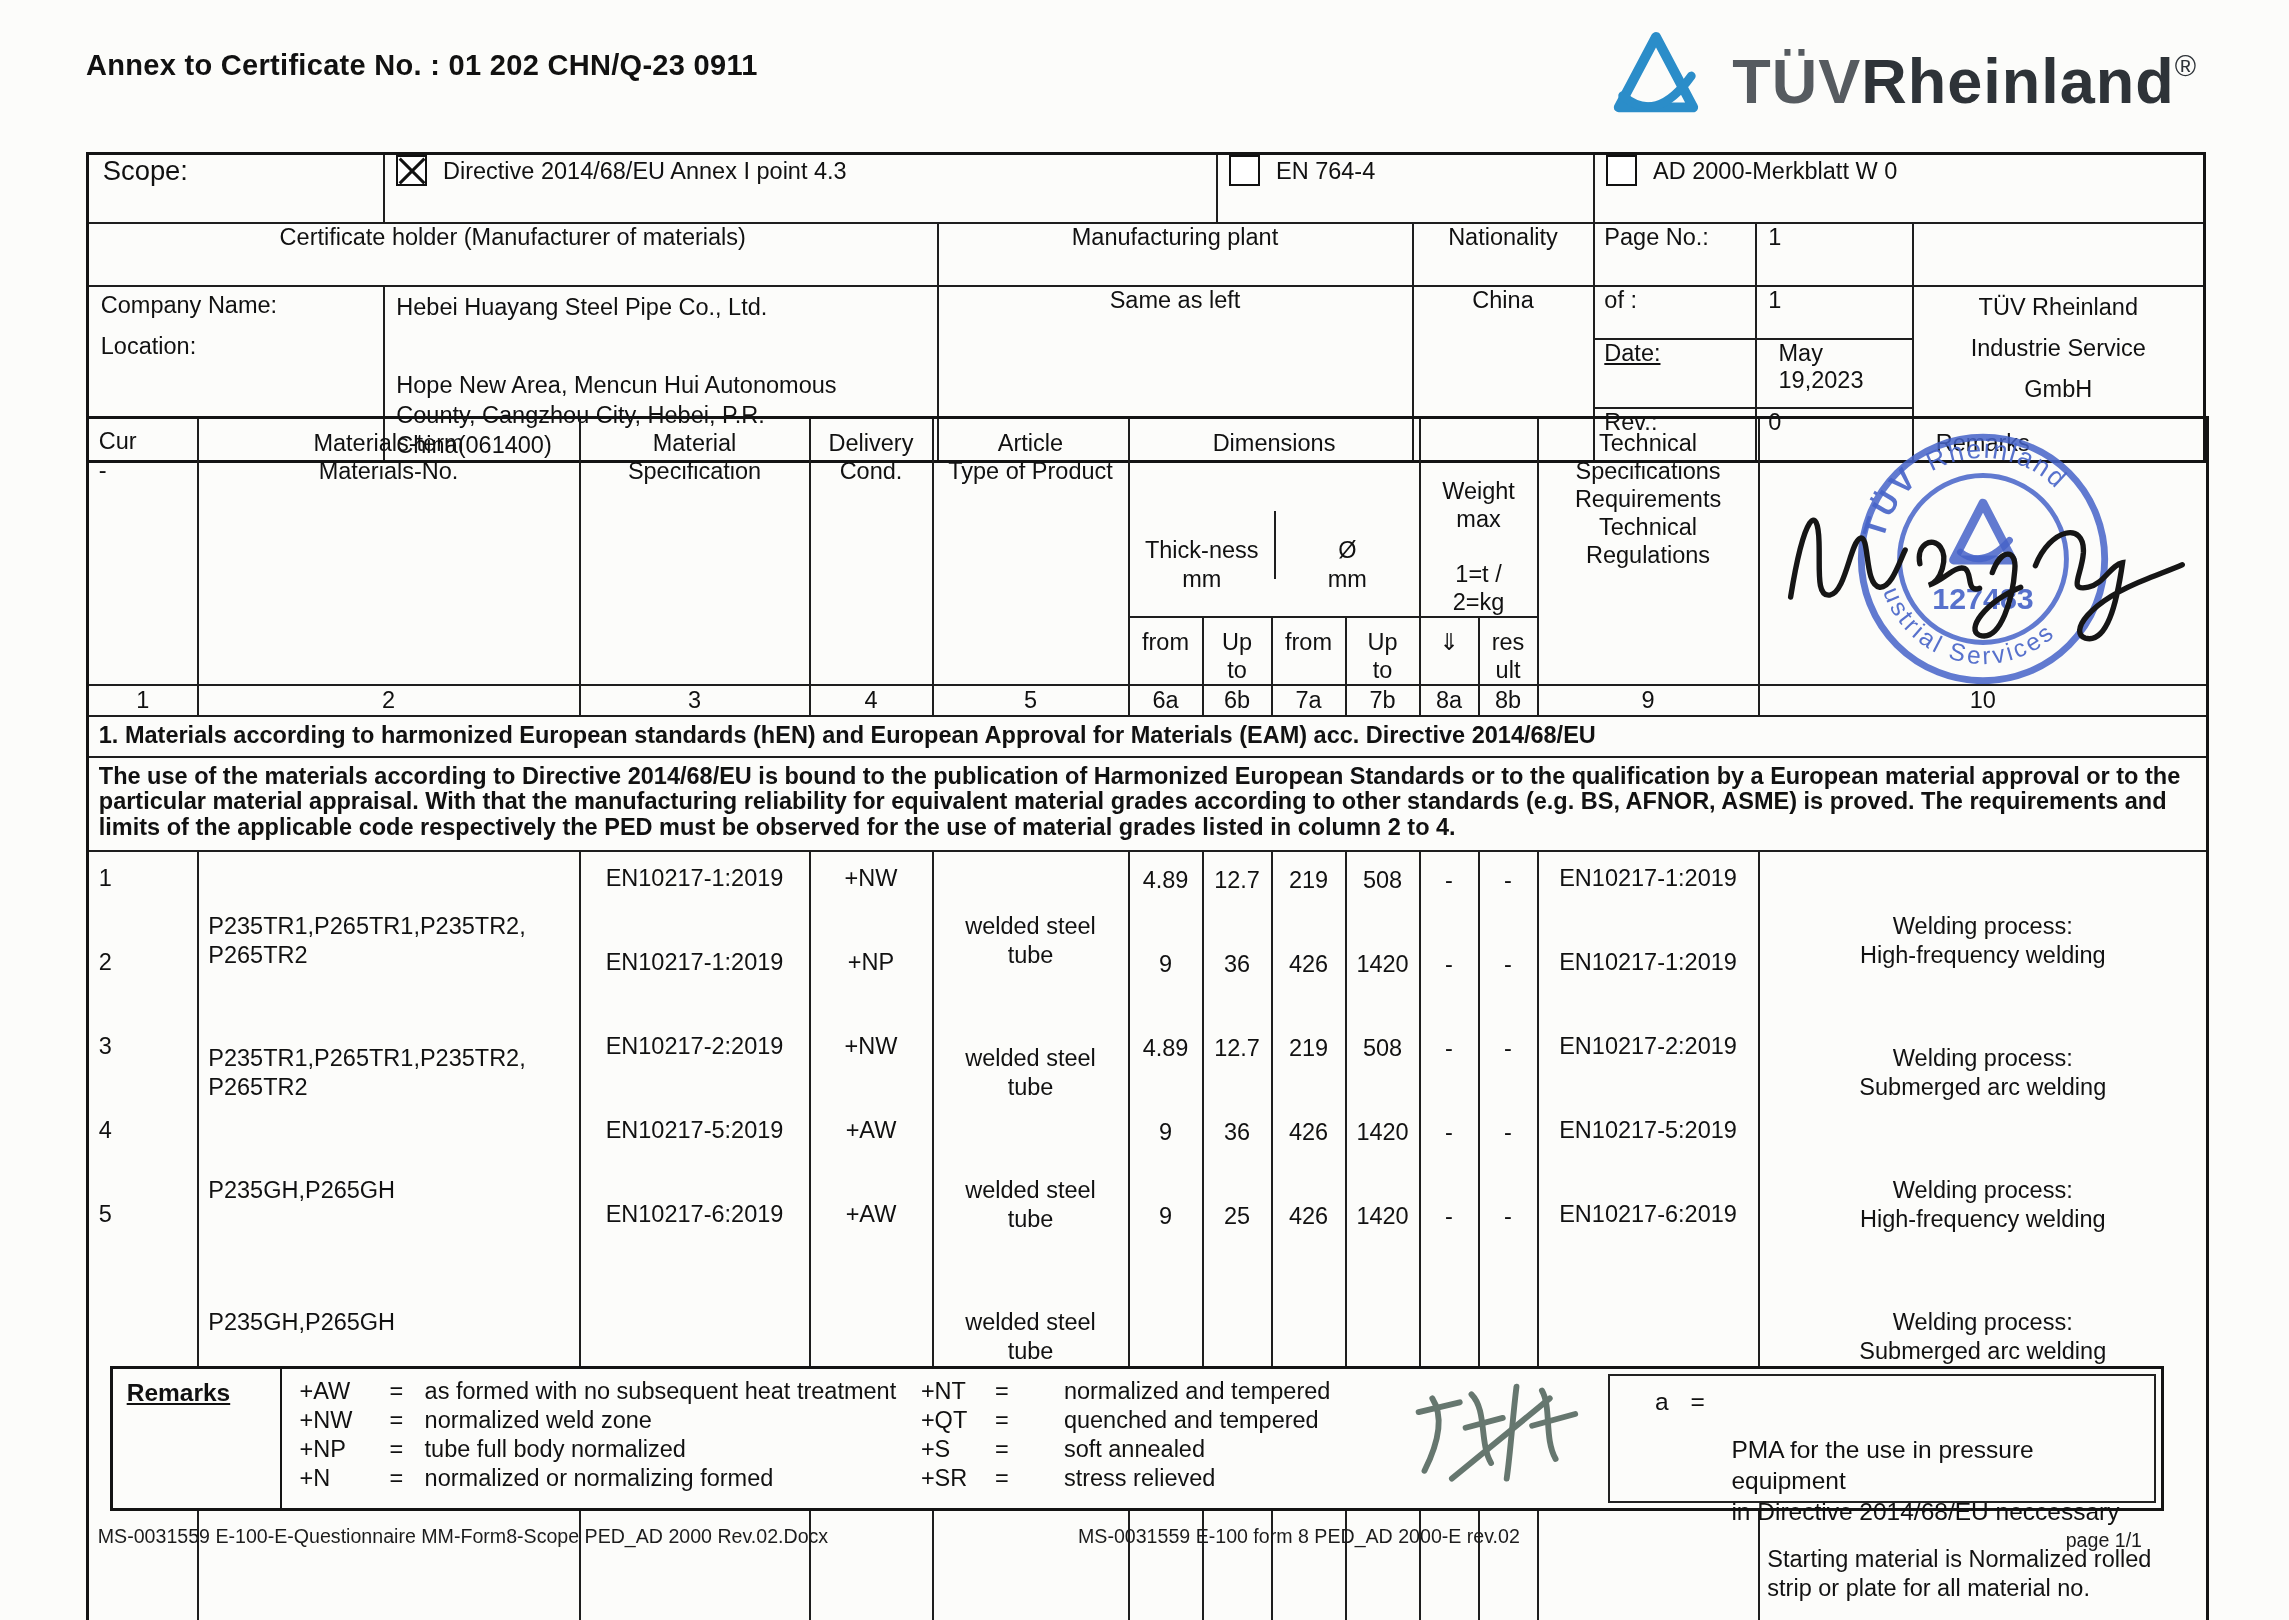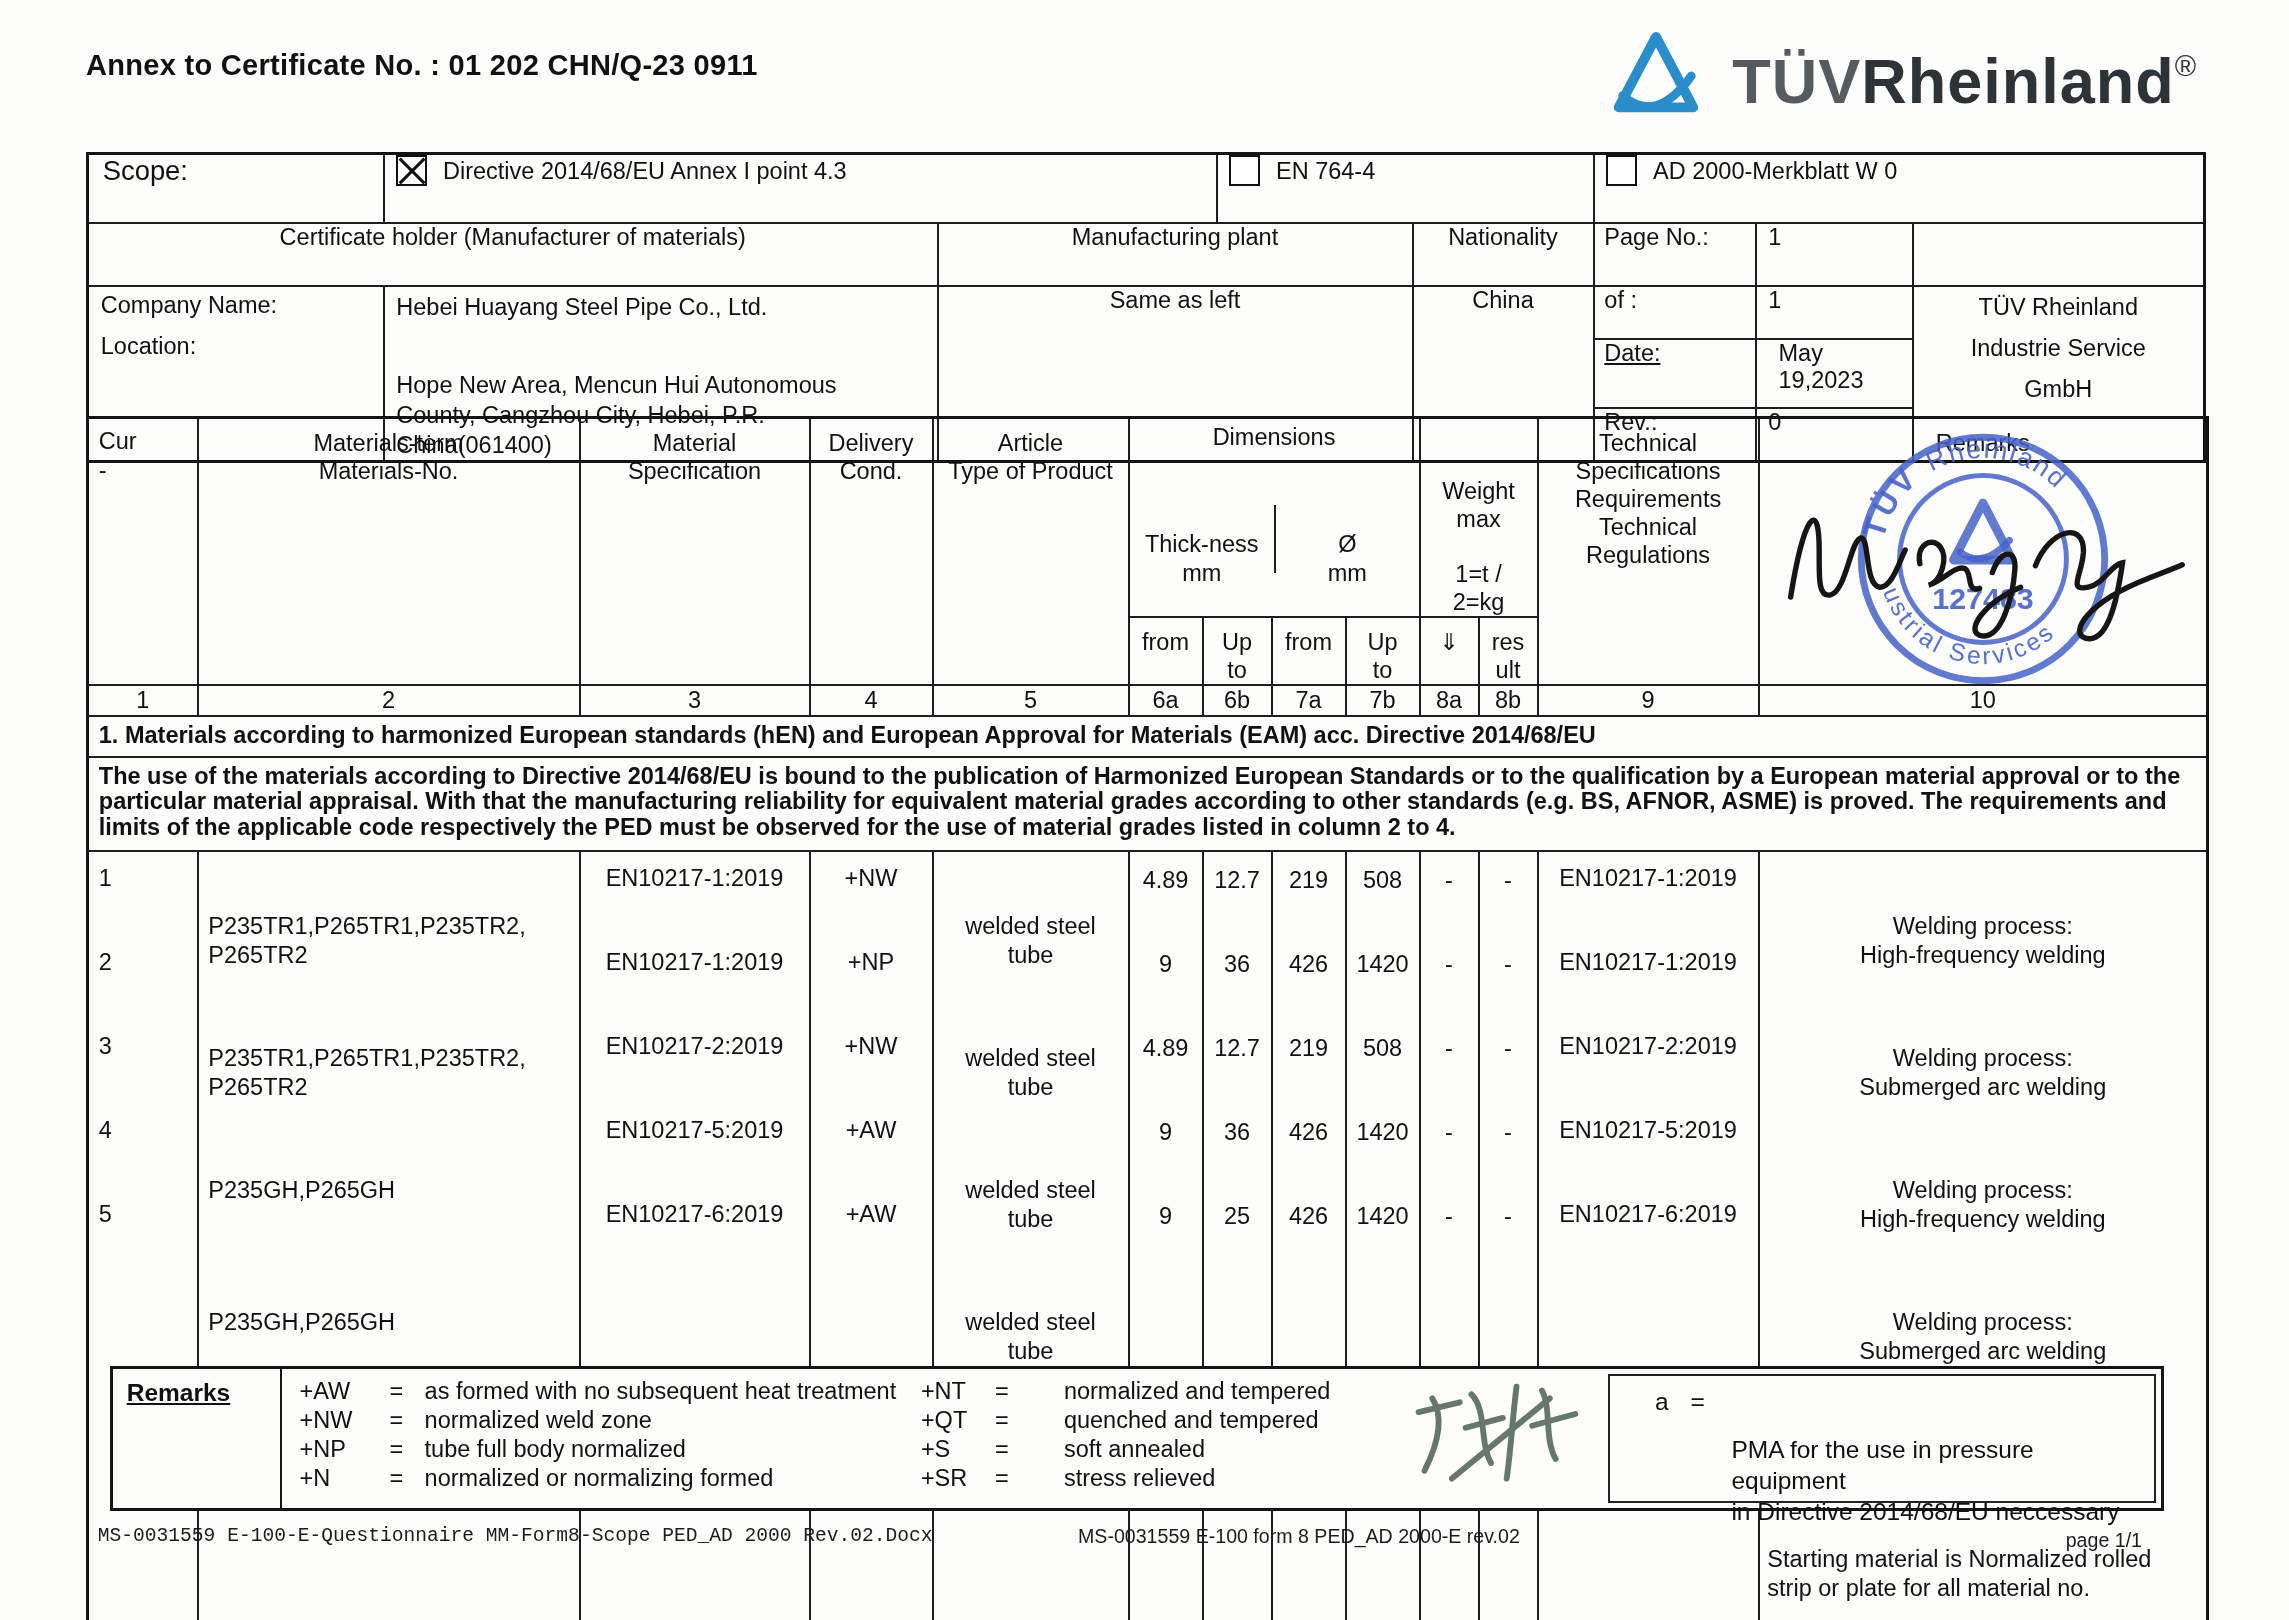--- a/index.html
+++ b/index.html
@@ -34,21 +34,21 @@
   .cbx.checked::before, .cbx.checked::after {
     content:""; position:absolute; left:50%; top:50%; width:2.9px; height:35px; background:#111;
   }
   .cbx.checked::before { transform:translate(-50%,-50%) rotate(45deg); }
   .cbx.checked::after  { transform:translate(-50%,-50%) rotate(-45deg); }
   .scope-opt { font-size:25.5px; }
 
   
   .mat .hcell { padding-top:9.8px; text-align:center; line-height:28px; }
   .dims-wrap { height:100%; }
-  .dims-label { text-align:center; padding-top:4px; line-height:28px; }
+  .dims-label { text-align:center; padding-top:10px; line-height:28px; }
   .dim-split { display:flex; height:116px; margin-top:5.9px; }
   .dim-split > div { flex:0 0 50%; text-align:center; padding-top:25.5px; line-height:29px; }
   .dim-split > div:last-child { border-left:2px solid #1e1e1e; }
   .w-unit { margin-top:27.4px; }
   .numrow td { height:31px; text-align:center; padding-top:2px; font-size:23.5px; line-height:25.5px; vertical-align:top; }
 
   .remarks-hcell { position:relative; }
   .stamp { position:absolute; left:50%; top:54%; transform:translate(-50%,-50%); }
   .signature { position:absolute; left:13.7px; top:29px; }
 
@@ -71,21 +71,21 @@
   .lg-col2 { flex:0 0 478px; padding:7.8px 0 0 3.9px; }
   .lg-row { display:flex; font-size:23.5px; line-height:29px; }
   .lg-code1 { flex:0 0 90px; } .lg-eq1 { flex:0 0 35px; }
   .lg-code2 { flex:0 0 74px; } .lg-eq2 { flex:0 0 69px; }
   .lg-sig { flex:0 0 208px; position:relative; }
   .lg-note { flex:1 1 auto; border:2.9px solid #222; margin:4.9px; padding:9.8px 5.9px 0 23.5px; display:flex; font-size:24.5px; line-height:31px; }
   .lg-note-key { flex:0 0 57px; text-align:center; } .lg-note-eq { flex:0 0 41px; }
 
   
   .footer { position:absolute; left:86px; top:1525px; width:2117px; font-size:19.6px; color:#1c1c1c; }
-  .f-left { position:absolute; left:11.8px; top:0;font-family:Liberation Mono, monospace; }
+  .f-left { position:absolute; left:11.8px; top:0; }
   .f-center { position:absolute; left:992px; top:0; }
   .f-right { position:absolute; right:61px; top:3.9px; }
 
   svg text { font-family:"Liberation Sans", sans-serif; }
 </style>
 </head>
 <body>
 
 <div class="page">
 

